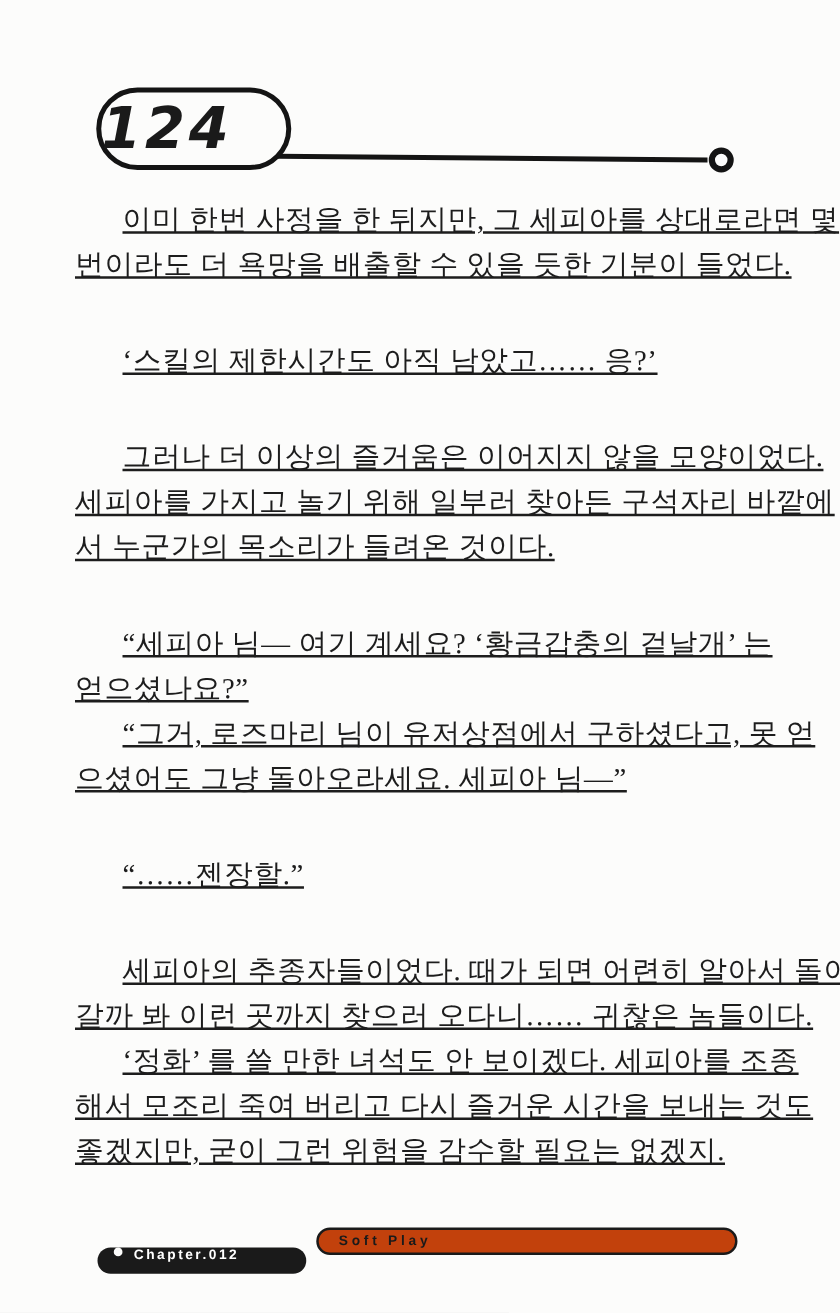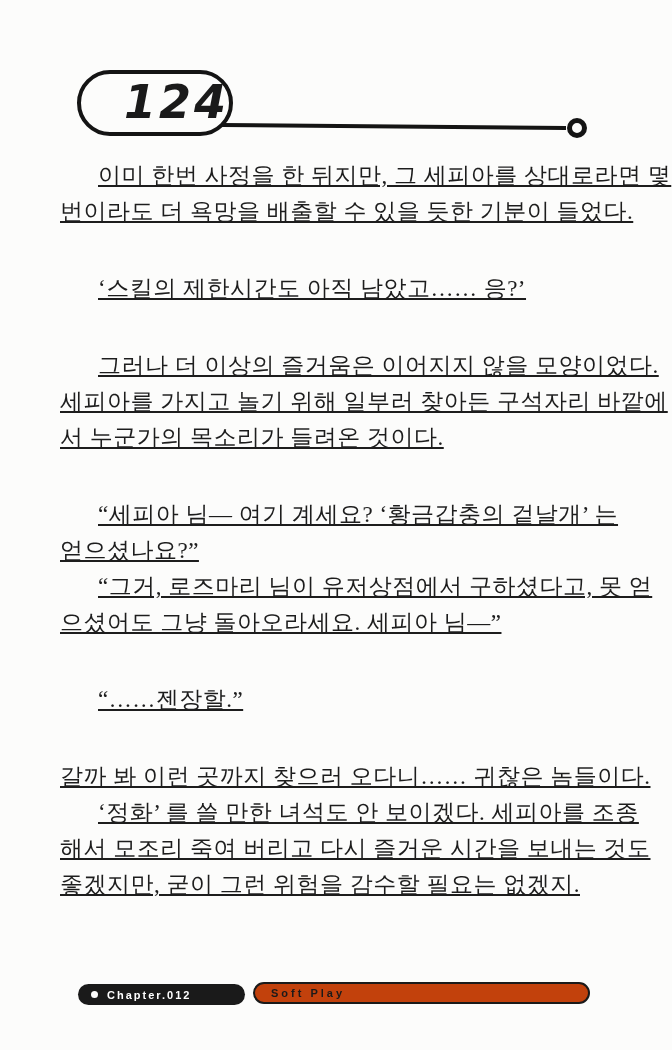--- a/index.html
+++ b/index.html
@@ -17,21 +17,21 @@
   }
 
   
   .header-svg{position:absolute;left:0;top:0;width:672px;height:170px;}
   .page-badge{
     position:absolute;left:77px;top:70px;
     width:148px;height:58px;
     border:4px solid #141414;
     border-radius:33px;
     background:#fcfcfb;
-    display:flex;align-items:center;justify-content:flex-end;
+    display:flex;align-items:center;justify-content:flex-start;
   }
   .page-badge .num{
     font-family:"DejaVu Sans","Liberation Sans",sans-serif;
     font-weight:bold;font-style:italic;
     font-size:46px;letter-spacing:3px;
     color:#1a1a1a;
     transform:translateY(-1px);
   }
 
   
@@ -46,25 +46,25 @@
     height:36px;
     letter-spacing:0.5px;
     white-space:nowrap;
     color:#1d1d1d;
   }
   .line.first{text-indent:38px;}
 
   
   .footer{position:absolute;left:0;top:980px;width:672px;height:30px;}
   .chapter-pill{
-    position:absolute;left:78px;top:4px;
+    position:absolute;left:78px;top:18px;
     width:167px;height:21px;
     background:#1a1a1a;
     border-radius:11px;
-    display:flex;align-items:center;
+    display:flex;
   }
   .chapter-pill .dot{
     width:7px;height:7px;border-radius:50%;
     background:#fcfcfb;margin-left:13px;flex:0 0 auto;
   }
   .chapter-pill .label{
     font-family:"Liberation Sans","DejaVu Sans",sans-serif;
     font-weight:bold;font-size:11px;letter-spacing:2px;
     color:#ffffff;margin-left:9px;white-space:nowrap;
   }
@@ -114,20 +114,21 @@
         <div class="line">얻으셨나요?”</div>
       </div>
       <div class="paragraph">
         <div class="line first">“그거, 로즈마리 님이 유저상점에서 구하셨다고, 못 얻</div>
         <div class="line">으셨어도 그냥 돌아오라세요. 세피아 님―”</div>
       </div>
       <div class="paragraph gap">
         <div class="line first">“……젠장할.”</div>
       </div>
       <div class="paragraph gap">
+        <div class="line first">세피아의 추종자들이었다. 때가 되면 어련히 알아서 돌아</div>
         <div class="line">갈까 봐 이런 곳까지 찾으러 오다니…… 귀찮은 놈들이다.</div>
       </div>
       <div class="paragraph">
         <div class="line first">‘정화’ 를 쓸 만한 녀석도 안 보이겠다. 세피아를 조종</div>
         <div class="line">해서 모조리 죽여 버리고 다시 즐거운 시간을 보내는 것도</div>
         <div class="line">좋겠지만, 굳이 그런 위험을 감수할 필요는 없겠지.</div>
       </div>
     </div>
 
   <div class="footer">

